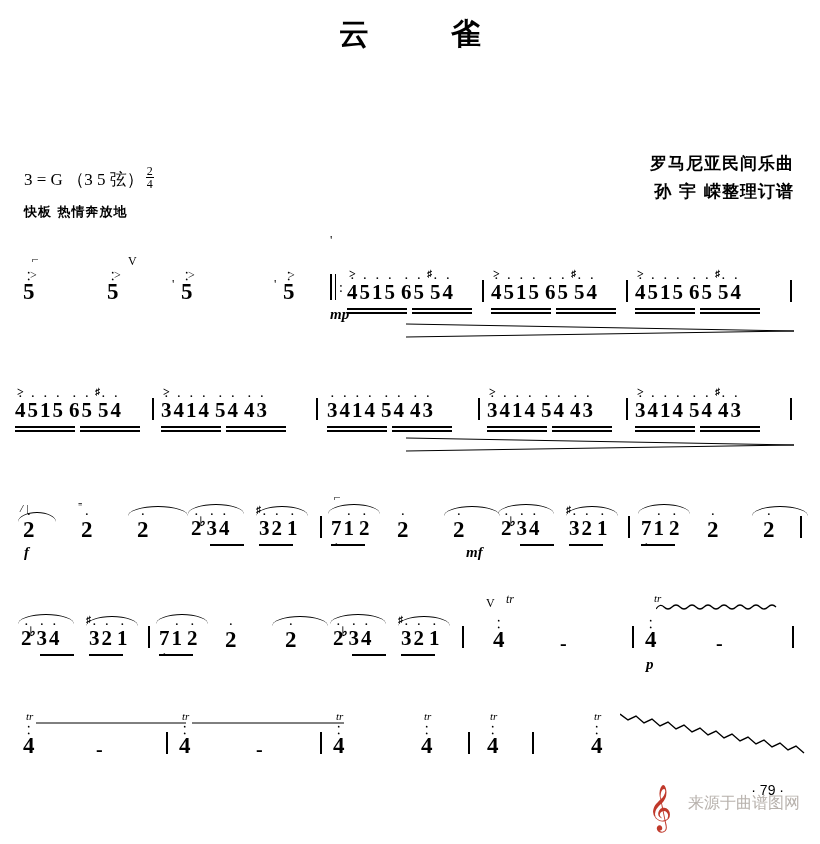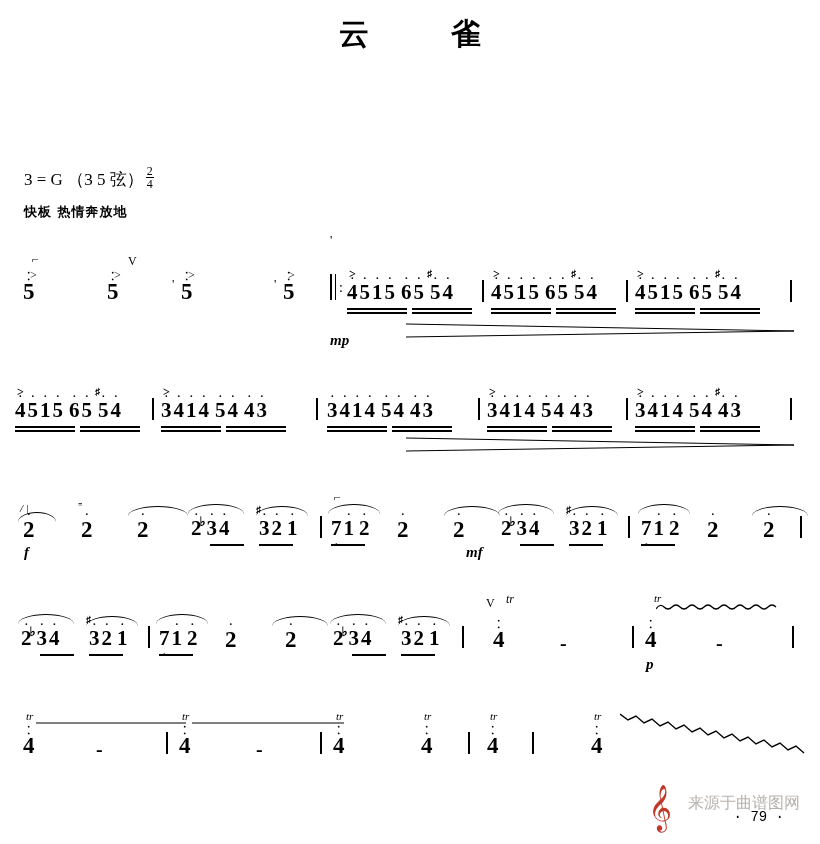--- a/index.html
+++ b/index.html
@@ -160,23 +160,22 @@
   .underline-group {
     position: absolute;
     height: 1.6px;
     background: #000;
   }
   
   .page-num {
     position: absolute;
     right: 36px;
     top: 782px;
-    font-family: Liberation Mono, monospace;
+    font-family: Liberation Sans, sans-serif;
     font-size: 14px;
-    margin-top: 27px;
   }
   .footer-note {
     position: absolute;
     right: 18px;
     top: 818px;
     font-family: "DejaVu Sans", sans-serif;
     font-size: 13px;
     color: #111;
     white-space: nowrap;
   }
@@ -223,20 +222,22 @@
 <div class="page">
 
   <div class="title">云　雀</div>
 
   <div class="key-line">
     <span>3 = G</span>
     <span>（3 5 弦）</span><span class="frac"><span class="num">2</span><span class="den">4</span></span>
   </div>
 
   <div class="tempo-line">快板  热情奔放地</div>
+  <div class="composer1">罗马尼亚民间乐曲</div>
+  <div class="composer2">孙 宇 嵘整理订谱</div>
 
   <div class="row" style="top:240px;">
 
     <div class="measure" style="left:22px; top:40px;">
       <span class="note big">5<span class="dot-above">⁚</span></span>
     </div>
     <div class="vmark" style="left:32px; top:12px;">⌐</div>
     <div class="vmark" style="left:30px; top:28px;">&gt;</div>
 
     <div class="measure" style="left:106px; top:40px;">
@@ -282,21 +283,21 @@
 
     <div class="measure" style="left:634px; top:42px;">
       <span class="note">4<span class="dot-above">·</span><span class="accentmark">&gt;</span></span><span class="note">5<span class="dot-above">·</span></span><span class="note">1<span class="dot-above">·</span></span><span class="note">5<span class="dot-above">·</span></span><span class="note" style="margin-left:5px;">6<span class="dot-above">·</span></span><span class="note">5<span class="dot-above">·</span></span><span class="note" style="margin-left:5px;">5<span class="dot-above">·</span><span class="grace">♯</span></span><span class="note">4<span class="dot-above">·</span></span>
     </div>
     <div class="underline-group" style="left:635px; top:68px; width:60px;"></div>
     <div class="underline-group" style="left:635px; top:72px; width:60px;"></div>
     <div class="underline-group" style="left:700px; top:68px; width:60px;"></div>
     <div class="underline-group" style="left:700px; top:72px; width:60px;"></div>
     <div class="barline" style="left:790px; top:40px;"></div>
 
-    <div class="dyn" style="left:330px; top:92px;">mp</div>
+    <div class="dyn" style="left:330px; top:66px;">mp</div>
 
     <svg class="zigzag" style="left:406px; top:82px;" width="390" height="16">
       <line x1="0" y1="2" x2="388" y2="9" stroke="#000" stroke-width="1"></line>
       <line x1="0" y1="15" x2="388" y2="9" stroke="#000" stroke-width="1"></line>
     </svg>
   </div>
 
   <div class="row" style="top:370px;">
 
     <div class="measure" style="left:14px; top:30px;">

